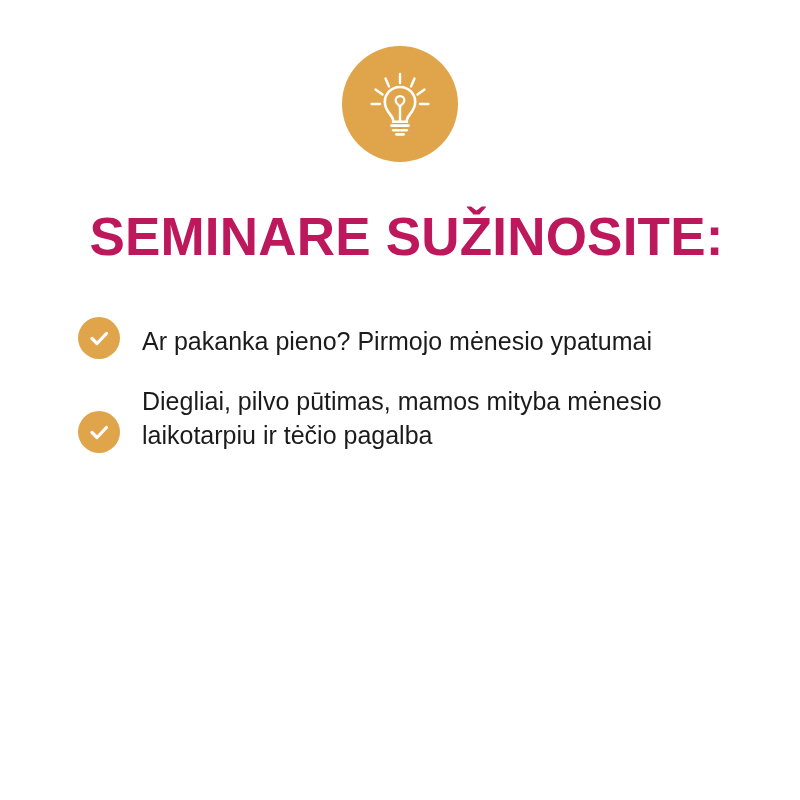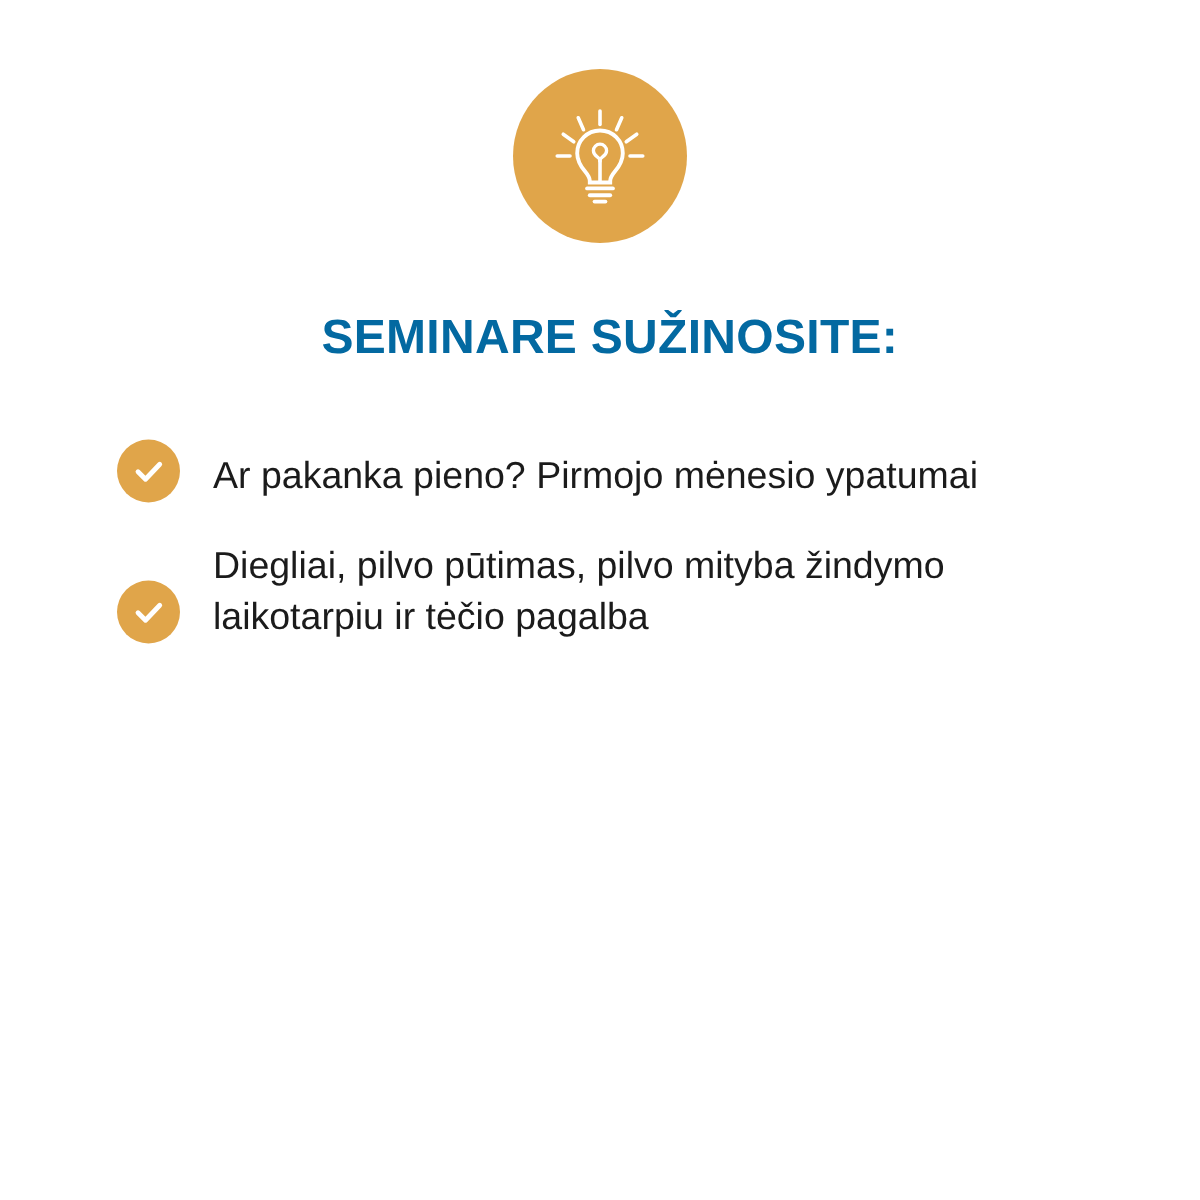--- a/index.html
+++ b/index.html
@@ -38,24 +38,24 @@
     justify-content: center;
   }
   .badge svg {
     display: block;
   }
 
   
   .heading {
     margin-top: 44px;
     text-align: center;
-    font-size: 32px;
+    font-size: 53px;
     font-weight: 700;
     letter-spacing: 0.2px;
-    color: #0369a1;
+    color: #be185d;
     font-family: "Liberation Sans", sans-serif;
     margin-left: 13px;
   }
 
   
   .list {
     margin-top: 48px;
     padding: 0 78px 0 78px;
     box-sizing: border-box;
   }
@@ -129,18 +129,18 @@
       </span>
       <div class="item-text">Ar pakanka pieno? Pirmojo mėnesio ypatumai</div>
     </div>
 
     <div class="list-item">
       <span class="check">
         <svg width="22" height="22" viewBox="0 0 22 22" aria-hidden="true">
           <polyline points="4,11.5 9,16.5 18.5,6.5" fill="none" stroke="#ffffff" stroke-width="3.2" stroke-linecap="round" stroke-linejoin="round"></polyline>
         </svg>
       </span>
-      <div class="item-text">Diegliai, pilvo pūtimas, pilvo mityba žindymo laikotarpiu ir tėčio pagalba</div>
+      <div class="item-text">Diegliai, pilvo pūtimas, mamos mityba mėnesio laikotarpiu ir tėčio pagalba</div>
     </div>
 
   </div>
 
 </div>
 
 </body></html>

